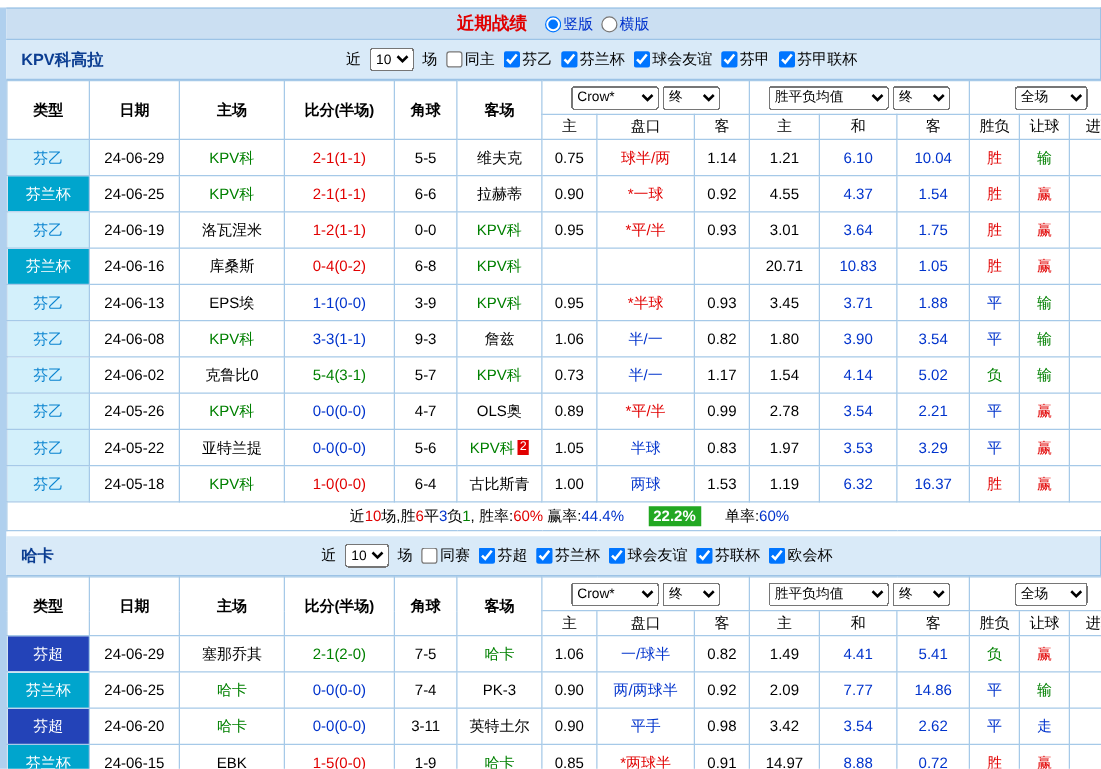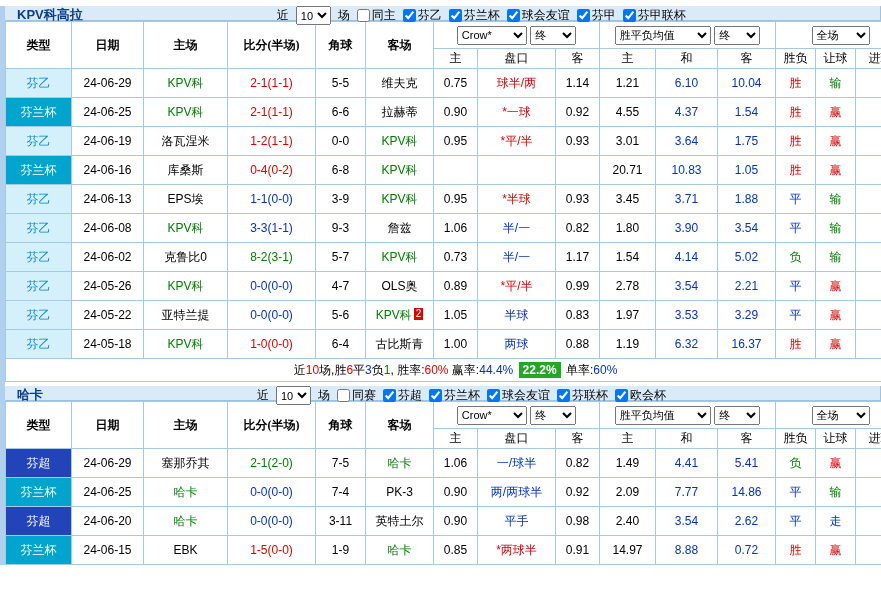--- a/index.html
+++ b/index.html
@@ -8,35 +8,35 @@
   .page{margin-top:6px;border-left:5px solid #b0d0ee;width:876px;}
 
   
   .topbar{height:26px;background:var(--barbg,#cbdff2);border:1px solid #9cc3e6;border-left:none;
           display:flex;align-items:center;justify-content:center;gap:6px;box-sizing:border-box;}
   .topbar .title{color:var(--red,#e10000);font-weight:bold;font-size:14px;margin-right:8px;}
   .topbar label{color:var(--blue,#0033cc);display:flex;align-items:center;gap:2px;}
   .topbar input{margin:0;}
 
   
-  .sec-head{height:15px;background:var(--headerbg,#d9eaf8);border:1px solid #9cc3e6;border-left:none;border-top:none;
-            display:flex;align-items:flex-start;box-sizing:border-box;}
+  .sec-head{height:32px;background:var(--headerbg,#d9eaf8);border:1px solid #9cc3e6;border-left:none;border-top:none;
+            display:flex;align-items:center;box-sizing:border-box;}
   .sec-head .team{margin-left:12px;font-weight:bold;font-size:13px;color:#0b3d91;}
   .filters{flex:1;display:flex;align-items:center;justify-content:center;gap:7px;}
   .filters .cb{display:flex;align-items:center;gap:2px;}
   .filters input{margin:0;}
   .filters select{height:19px;font-size:11px;}
 
   
   table{border-collapse:collapse;table-layout:fixed;width:900px;}
   th,td{border:1px solid var(--grid,#a6c9e8);text-align:center;height:28px;padding:0;
         overflow:hidden;white-space:nowrap;font-size:12px;font-weight:normal;background:#fff;}
   thead tr.hdr-a th{height:26px;}
   thead tr.hdr-b th{height:19px;}
-  thead th[rowspan]{font-weight:bold;font-family:Liberation Serif, serif;}
+  thead th[rowspan]{font-weight:bold;}
   .sel-cell select{height:19px;font-size:11px;vertical-align:middle;}
   .sel-w1{width:70px;} .sel-w2{width:46px;} .sel-w3{width:96px;} .sel-w4{width:58px;}
 
   td.type{font-size:12px;}
   td.t-light{background:var(--tlight,#d3f0fb);color:var(--tlightfg,#0b84d0);}
   td.t-teal{background:var(--tteal,#00a5cd);color:#fff;}
   td.t-blue{background:var(--tblue,#2343b8);color:#fff;}
   td.focal{color:var(--focal,#008000);}
   .score-win{color:var(--red,#e10000);margin-top:36px;}
   .score-draw{color:var(--blue,#0033cc);}
@@ -45,29 +45,40 @@
   .c-blue{color:var(--blue,#0033cc);}
   .c-green{color:var(--green,#008000);}
   .badge{display:inline-block;background:var(--red,#e10000);color:#fff;font-size:10px;
          line-height:12px;padding:0 2px;margin-left:2px;vertical-align:2px;}
 
   tr.summary-row td{height:22px;}
   .sum-red{color:var(--red,#e10000);}
   .sum-blue{color:var(--blue,#0033cc);}
   .sum-green{color:var(--green,#008000);}
   .sum-white{color:#fff;}
-  .sum-bg{background:var(--hl,#22a822);padding:1px 4px;font-weight:bold;margin:0 2px;}
+  .sum-bg{background:var(--hl,#22a822);padding:1px 4px;font-weight:bold;margin:0 16px;}
 
   .sec-gap{height:4px;}
 </style>
 </head>
 <body>
 
 <div class="page">
 
+  <div class="topbar">
+    <span class="title">近期战绩</span>
+    <label>
+      <input type="radio" name="layout" checked="" style="">
+      <span>竖版</span>
+    </label>
+    <label>
+      <input type="radio" name="layout" style="">
+      <span>横版</span>
+    </label>
+  </div>
 
   <div class="sec-head">
     <span class="team">KPV科高拉</span>
     <span class="filters">
       <span>近</span>
       <select><option>10</option></select>
       <span>场</span>
       <span class="cb">
         <input type="checkbox" style="">
         <span>同主</span>
@@ -245,21 +256,21 @@
           <td class="c-blue">3.90</td>
           <td class="c-blue">3.54</td>
           <td class="c-blue">平</td>
           <td class="c-green">输</td>
           <td></td>
         </tr>
         <tr>
           <td class="type t-light">芬乙</td>
           <td>24-06-02</td>
           <td>克鲁比0</td>
-          <td class="score-loss">8-2(3-1)</td>
+          <td class="score-loss">5-4(3-1)</td>
           <td>5-7</td>
           <td class="focal">KPV科</td>
           <td>0.73</td>
           <td class="c-blue">半/一</td>
           <td>1.17</td>
           <td>1.54</td>
           <td class="c-blue">4.14</td>
           <td class="c-blue">5.02</td>
           <td class="c-green">负</td>
           <td class="c-green">输</td>
@@ -301,21 +312,21 @@
         </tr>
         <tr>
           <td class="type t-light">芬乙</td>
           <td>24-05-18</td>
           <td class="focal">KPV科</td>
           <td class="score-win">1-0(0-0)</td>
           <td>6-4</td>
           <td>古比斯青</td>
           <td>1.00</td>
           <td class="c-blue">两球</td>
-          <td>0.88</td>
+          <td>1.53</td>
           <td>1.19</td>
           <td class="c-blue">6.32</td>
           <td class="c-blue">16.37</td>
           <td class="c-red">胜</td>
           <td class="c-red">赢</td>
           <td></td>
         </tr>
       </tbody>
     <tfoot>
       <tr class="summary-row">
@@ -447,21 +458,21 @@
         <tr>
           <td class="type t-blue">芬超</td>
           <td>24-06-20</td>
           <td class="focal">哈卡</td>
           <td class="score-draw">0-0(0-0)</td>
           <td>3-11</td>
           <td>英特土尔</td>
           <td>0.90</td>
           <td class="c-blue">平手</td>
           <td>0.98</td>
-          <td>2.40</td>
+          <td>3.42</td>
           <td class="c-blue">3.54</td>
           <td class="c-blue">2.62</td>
           <td class="c-blue">平</td>
           <td class="c-blue">走</td>
           <td></td>
         </tr>
         <tr>
           <td class="type t-teal">芬兰杯</td>
           <td>24-06-15</td>
           <td>EBK</td>

